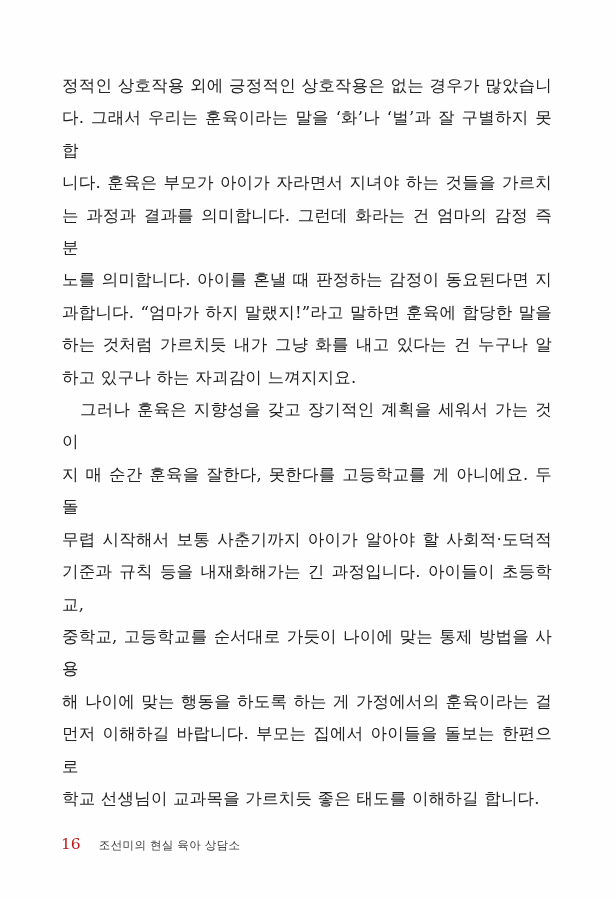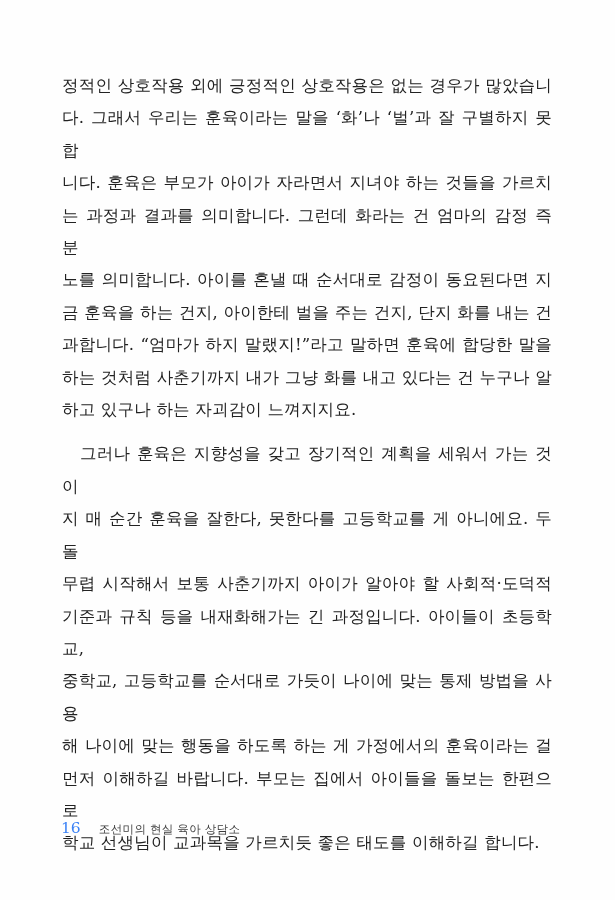--- a/index.html
+++ b/index.html
@@ -25,21 +25,21 @@
     line-height: 32.4px;
     letter-spacing: 0.2px;
     text-align: justify;
     text-align-last: justify;
     white-space: normal;
   }
   .line.para-last {
     text-align: left;
     text-align-last: left;
   }
-  .line.first-indent { text-indent: 18px; margin-top: 12px; }
+  .line.first-indent { text-indent: 18px; }
   .footer {
     position: absolute;
     left: 61px;
     top: 819px;
     display: flex;
     align-items: baseline;
     gap: 18px;
   }
   .page-number {
     font-family: "DejaVu Serif", "Liberation Serif", serif;
@@ -57,36 +57,35 @@
 <body>
 
 <div class="page" style="background: rgb(254, 254, 254);">
 
   <div class="body-text" style="color: rgb(34, 34, 34);">
       <div class="paragraph">
         <div class="line">정적인 상호작용 외에 긍정적인 상호작용은 없는 경우가 많았습니</div>
         <div class="line">다. 그래서 우리는 훈육이라는 말을 ‘화’나 ‘벌’과 잘 구별하지 못합</div>
         <div class="line">니다. 훈육은 부모가 아이가 자라면서 지녀야 하는 것들을 가르치</div>
         <div class="line">는 과정과 결과를 의미합니다. 그런데 화라는 건 엄마의 감정 즉 분</div>
-        <div class="line">노를 의미합니다. 아이를 혼낼 때 순서대로 감정이 동요된다면 지</div>
-        <div class="line">금 훈육을 하는 건지, 아이한테 벌을 주는 건지, 단지 화를 내는 건</div>
+        <div class="line">노를 의미합니다. 아이를 혼낼 때 판정하는 감정이 동요된다면 지</div>
         <div class="line">과합니다. “엄마가 하지 말랬지!”라고 말하면 훈육에 합당한 말을</div>
-        <div class="line">하는 것처럼 사춘기까지 내가 그냥 화를 내고 있다는 건 누구나 알</div>
+        <div class="line">하는 것처럼 가르치듯 내가 그냥 화를 내고 있다는 건 누구나 알</div>
         <div class="line para-last">하고 있구나 하는 자괴감이 느껴지지요.</div>
       </div>
       <div class="paragraph">
         <div class="line first-indent">그러나 훈육은 지향성을 갖고 장기적인 계획을 세워서 가는 것이</div>
         <div class="line">지 매 순간 훈육을 잘한다, 못한다를 고등학교를 게 아니에요. 두 돌</div>
         <div class="line">무렵 시작해서 보통 사춘기까지 아이가 알아야 할 사회적·도덕적</div>
         <div class="line">기준과 규칙 등을 내재화해가는 긴 과정입니다. 아이들이 초등학교,</div>
         <div class="line">중학교, 고등학교를 순서대로 가듯이 나이에 맞는 통제 방법을 사용</div>
         <div class="line">해 나이에 맞는 행동을 하도록 하는 게 가정에서의 훈육이라는 걸</div>
         <div class="line">먼저 이해하길 바랍니다. 부모는 집에서 아이들을 돌보는 한편으로</div>
         <div class="line para-last">학교 선생님이 교과목을 가르치듯 좋은 태도를 이해하길 합니다.</div>
       </div>
     </div>
 
   <div class="footer">
-    <span class="page-number" style="color: #3b82f6;">16</span>
+    <span class="page-number" style="color: #b91c1c; margin-top: 16px;">16</span>
     <span class="book-title">조선미의 현실 육아 상담소</span>
   </div>
 
 </div>
 
 </body></html>

